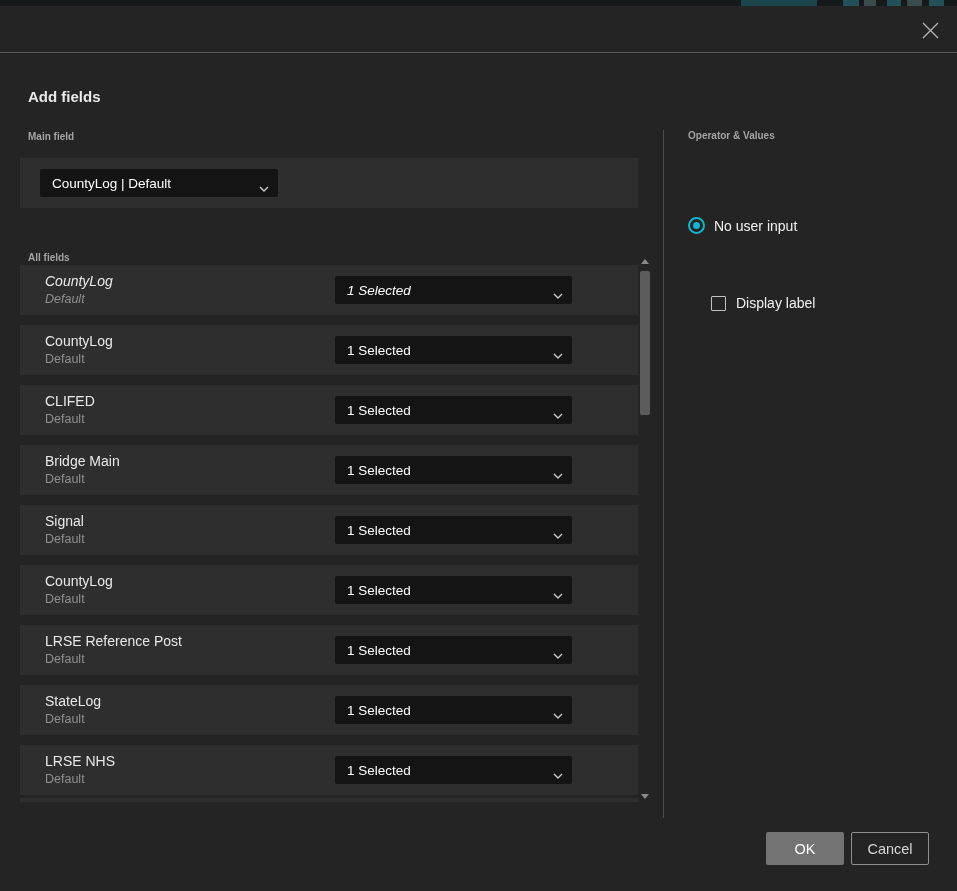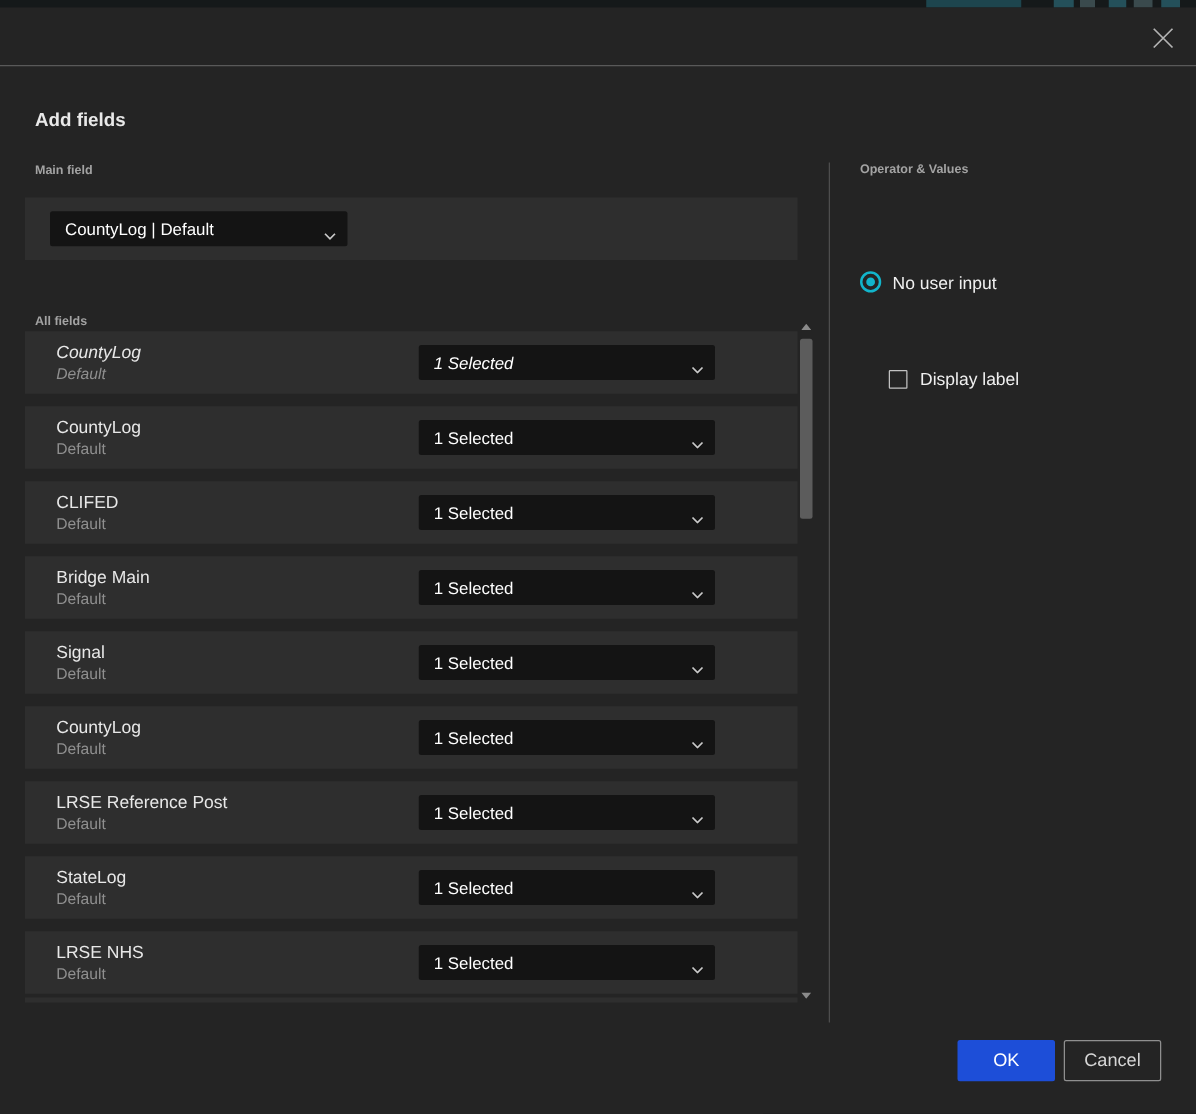--- a/index.html
+++ b/index.html
@@ -73,21 +73,21 @@
 
   #checkbox-row { left:711px; top:245px; display:flex; align-items:center; cursor:pointer;margin-top:44px; }
   .checkbox-box { width:15px; height:15px; border:1.5px solid #c2c2c2; border-radius:1px;
     background:transparent; }
   #checkbox-label { margin-left:10px; font-size:14px; color:#f0f0f0; }
 
   
   .btn { position:absolute; top:826px; width:78px; height:33px; font-size:14.5px;
     display:flex; align-items:center; justify-content:center; border-radius:2px;
     cursor:pointer; font-family:"Liberation Sans", sans-serif; }
-  #ok-btn { left:766px; background:#1d4ed8; color:#ffffff; }
+  #ok-btn { left:766px; background:#737373; color:#ffffff; }
   #cancel-btn { left:851px; background:transparent; border:1px solid #8f8f8f; color:#d6d6d6; }
 </style>
 </head>
 <body>
 
 <div id="app-strip" class="abs">
   <div class="frag" style="left:741px;width:76px;background:#1d454e;"></div>
   <div class="frag" style="left:843px;width:16px;background:#24505a;"></div>
   <div class="frag" style="left:864px;width:12px;background:#3a4a4d;"></div>
   <div class="frag" style="left:887px;width:14px;background:#24505a;"></div>

